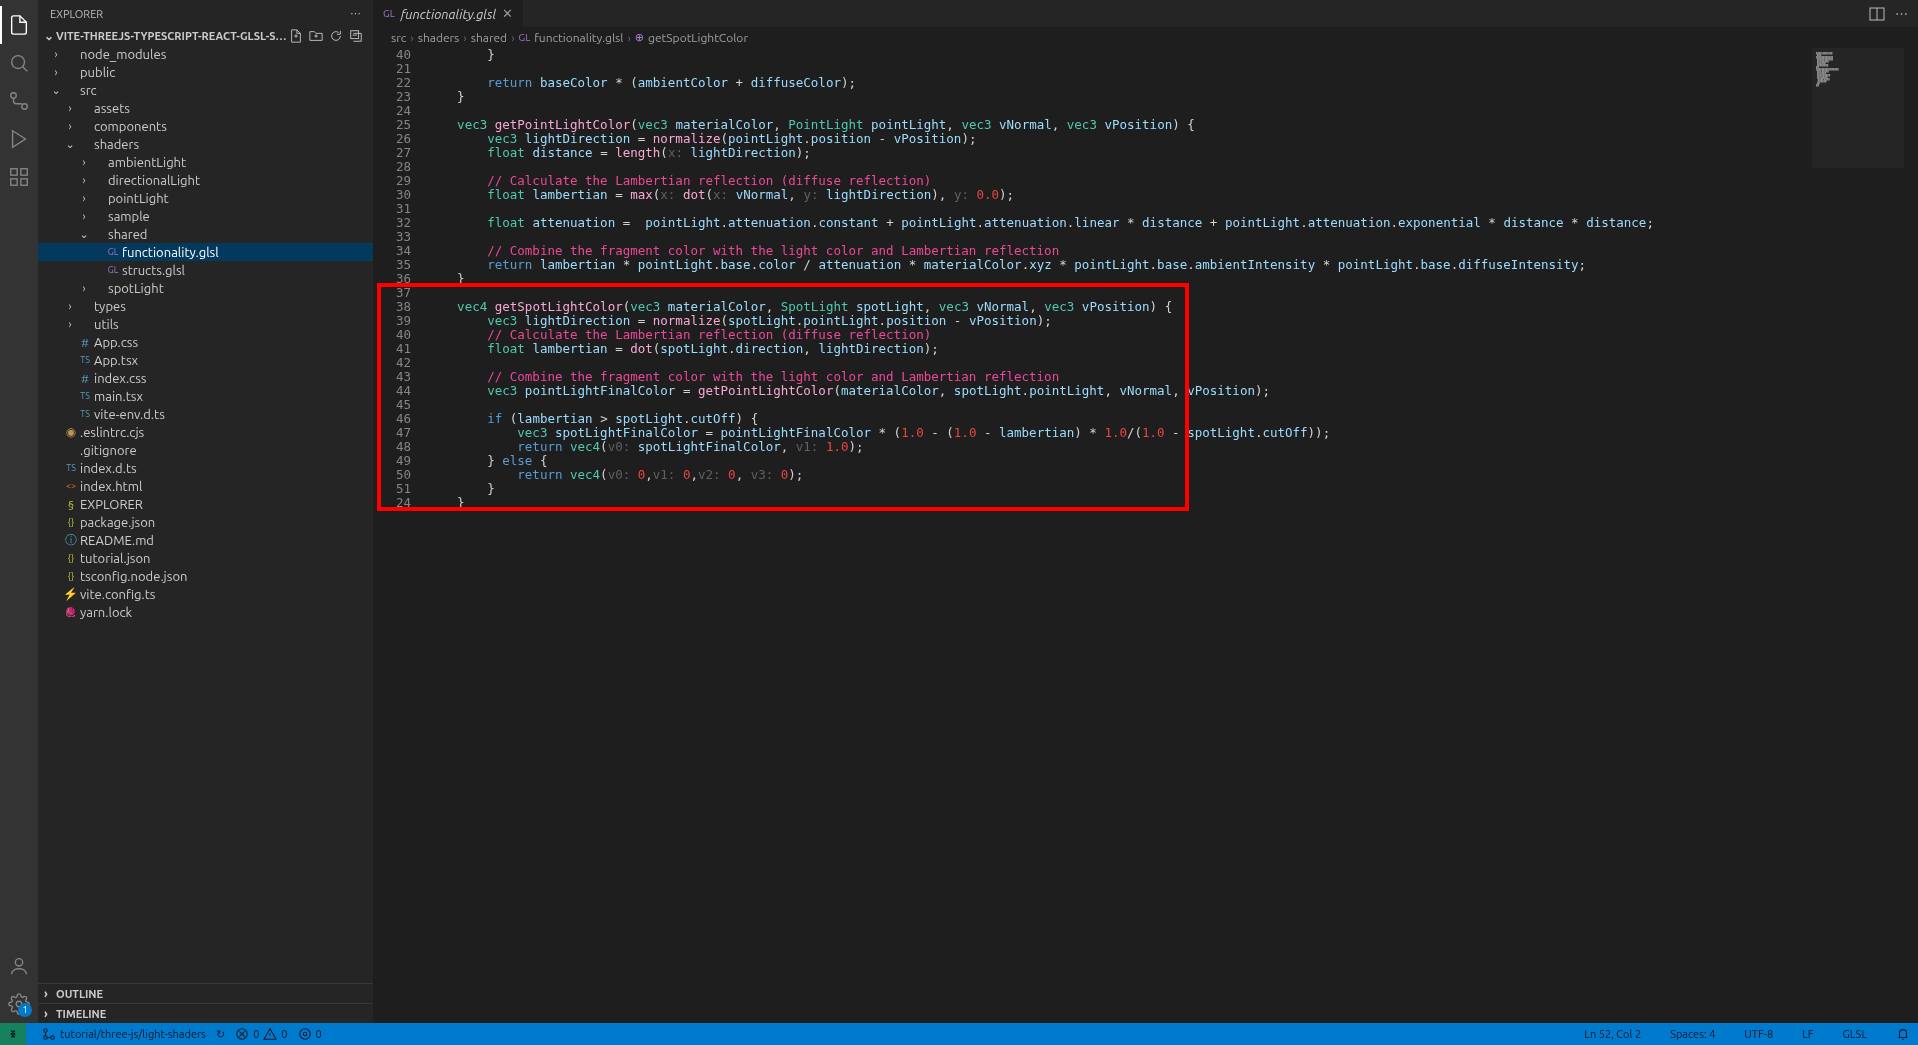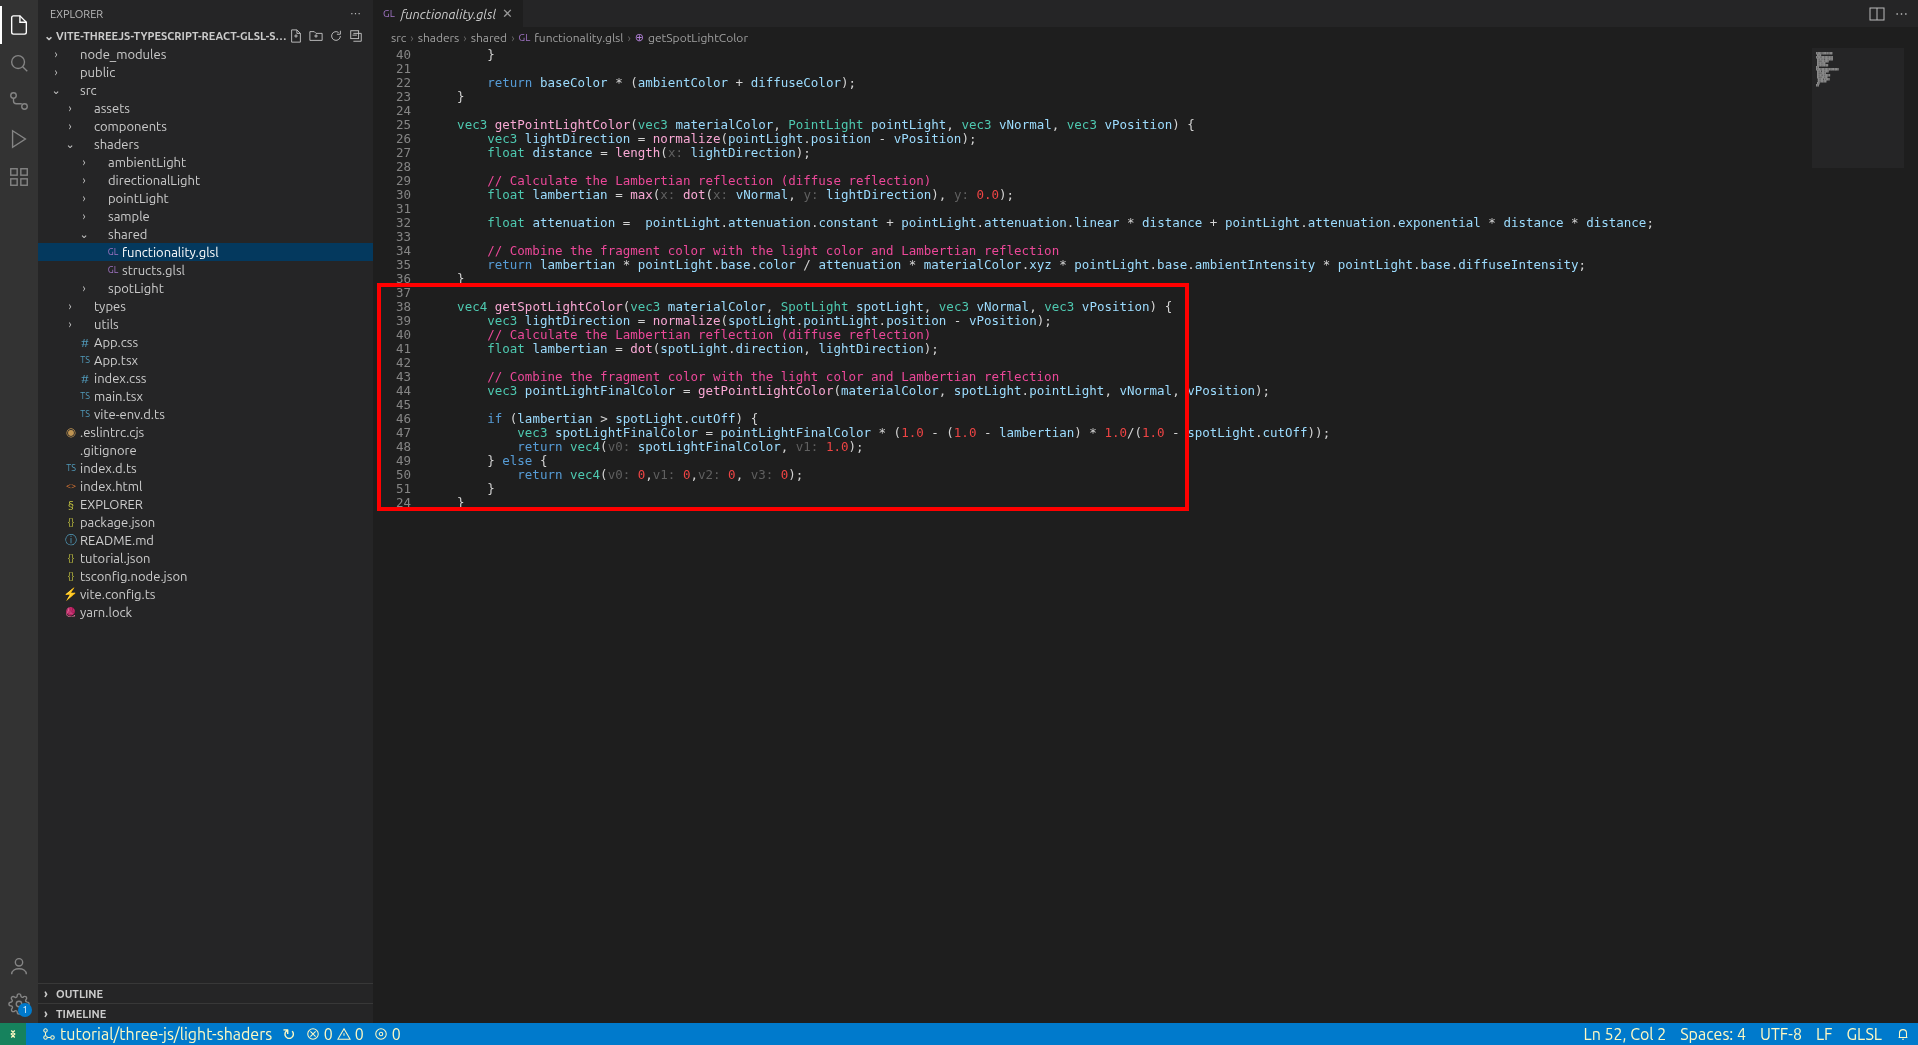--- a/index.html
+++ b/index.html
@@ -209,28 +209,28 @@
   padding: 4px;
   font-size: 2px;
   line-height: 2px;
   color: #888;
   white-space: pre;
   overflow: hidden;
 }
 .status-bar {
   height: 22px;
   background: #007acc;
-  color: #fef9c3;
-  display: flex;
-  align-items: center;
-  font-size: 16px;
+  color: #0f172a;
+  display: flex;
+  align-items: center;
+  font-size: 11px;
   padding: 0 8px;
 }
 .status-left { display: flex; align-items: center; gap: 10px; }
-.status-right { display: flex; align-items: center; gap: 14px; margin-left: auto; }
+.status-right { display: flex; align-items: center; gap: 29px; margin-left: auto; }
 .status-item { display: flex; align-items: center; gap: 4px; cursor: pointer; }
 .remote-ind {
   background: #16825d;
   height: 22px;
   margin: 0 6px 0 -8px;
   padding: 0 6px;
   display: flex;
   align-items: center;
 }
 svg { display: block; }

